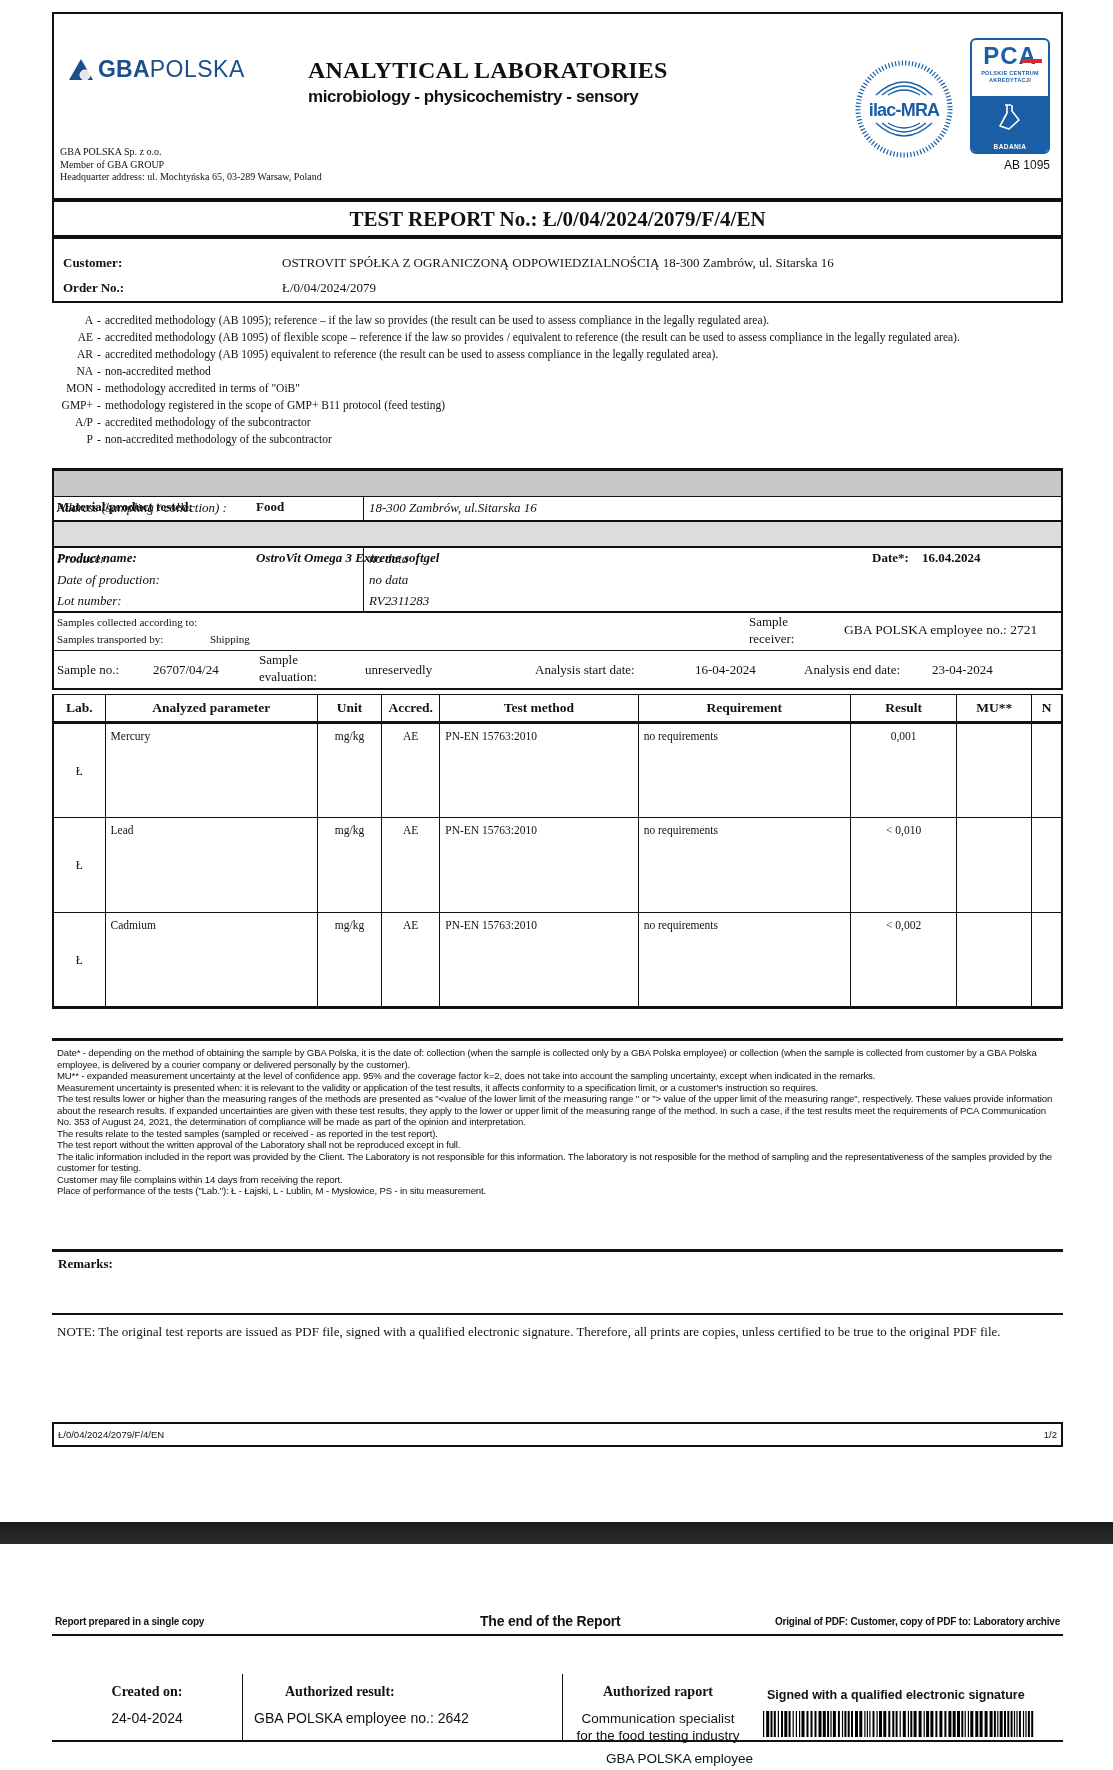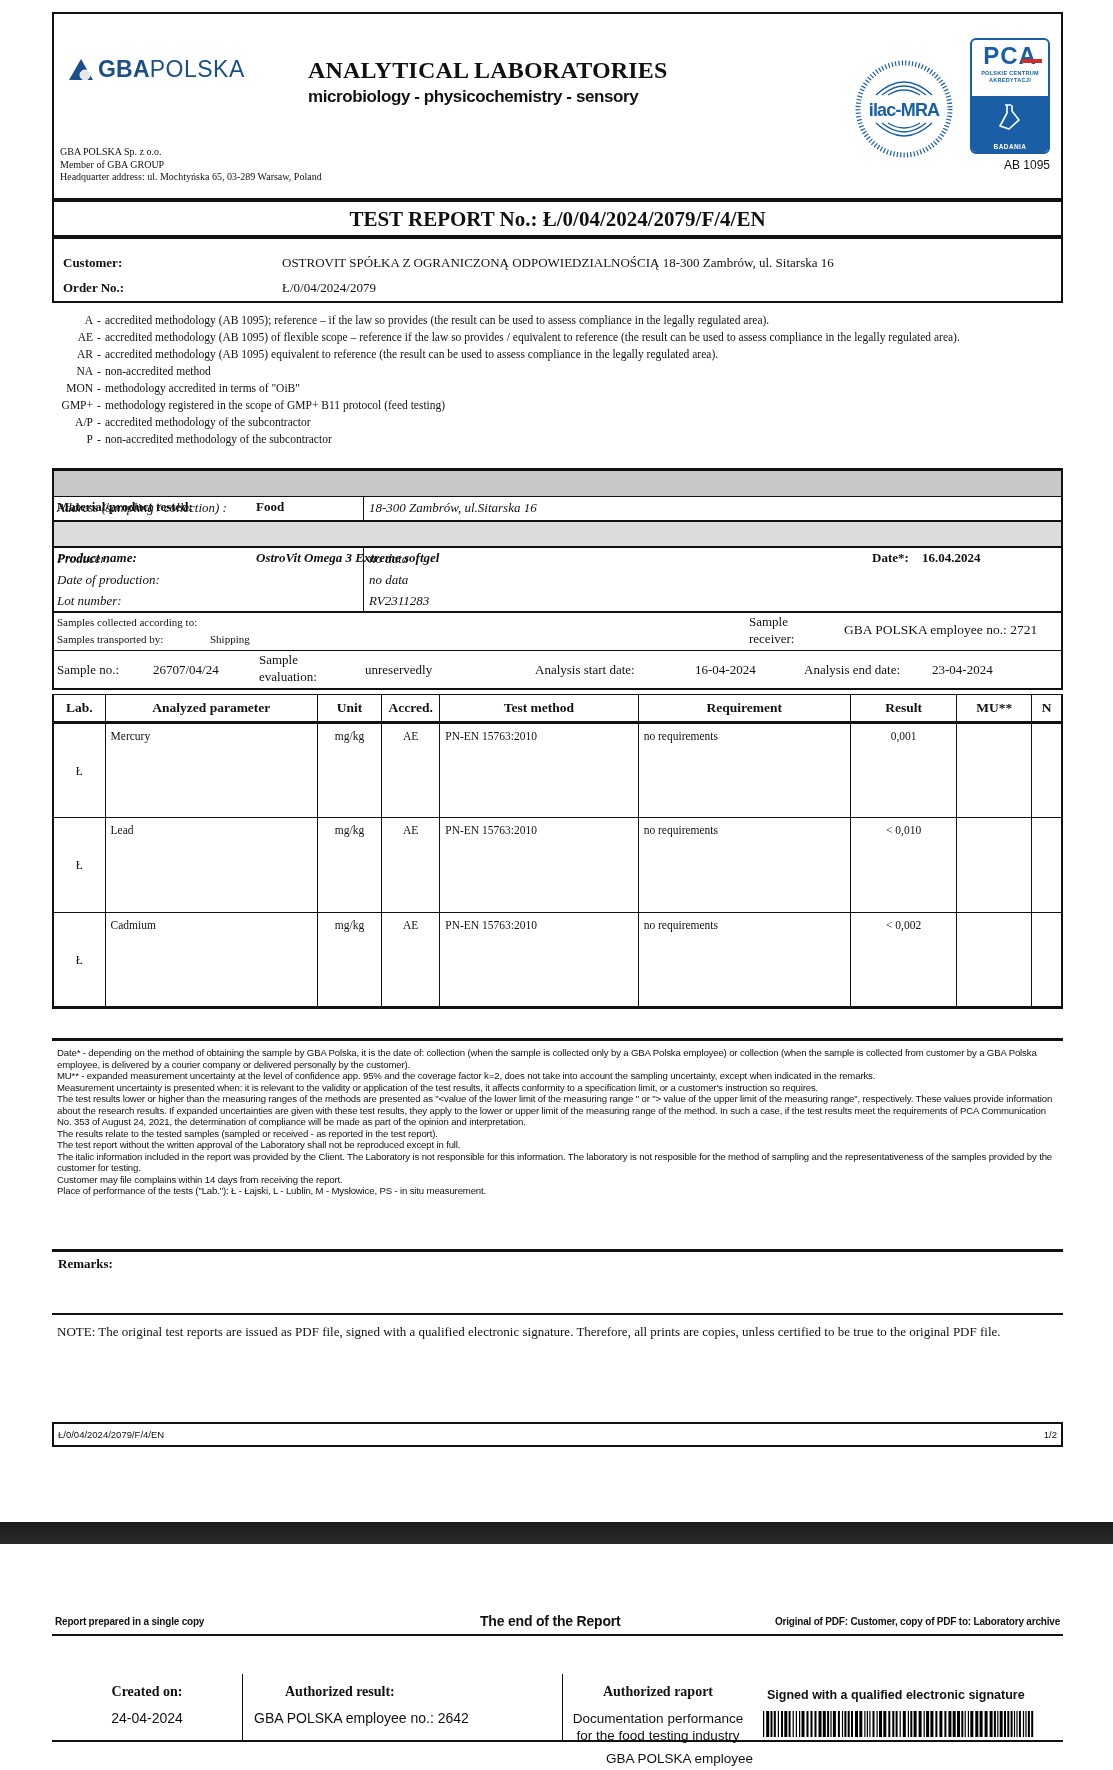--- a/index.html
+++ b/index.html
@@ -340,21 +340,21 @@
     <div class="head" style="position:absolute;top:10px;left:0;right:0;text-align:center">Created on:</div>
     <div class="val" style="position:absolute;top:36px;left:0;right:0;text-align:center">24-04-2024</div>
   </div>
   <div class="col sep" style="left:191px;width:320px">
     <div class="head" style="position:absolute;top:10px;left:42px">Authorized result:</div>
     <div class="val" style="position:absolute;top:36px;left:11px">GBA POLSKA employee no.: 2642</div>
   </div>
   <div class="col" style="left:511px;width:190px">
     <div class="head" style="position:absolute;top:10px;left:0;right:0;text-align:center">Authorized raport</div>
     <div class="val" style="position:absolute;top:36px;left:0;right:0;text-align:center;line-height:17px;font-size:13.5px">
-      <div>Documentation performance</div>
+      <div>Communication specialist</div>
       <div>for the food testing industry</div>
     </div>
     <div class="val" style="position:absolute;top:76px;left:0;right:0;text-align:right;line-height:17px;font-size:13.5px">
       <div>GBA POLSKA employee</div>
       <div>no.: 2778</div>
     </div>
   </div>
   <div class="abs" style="left:715px;top:52px;font-family:'Liberation Sans',sans-serif;font-weight:bold;font-size:12.5px">Signed with a qualified electronic signature</div>
   <svg id="barcode" viewBox="0 0 276 26" preserveAspectRatio="none">
       <rect x="0" y="0" width="1.2" height="26" fill="#000"></rect>

